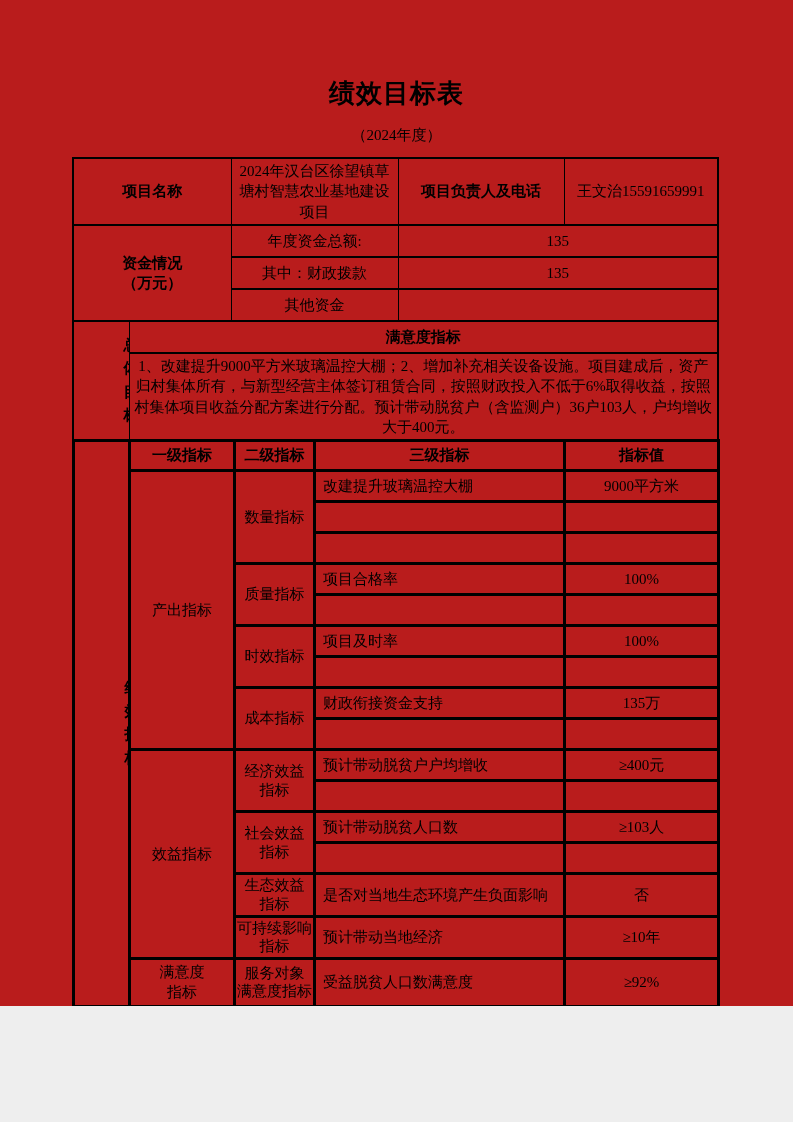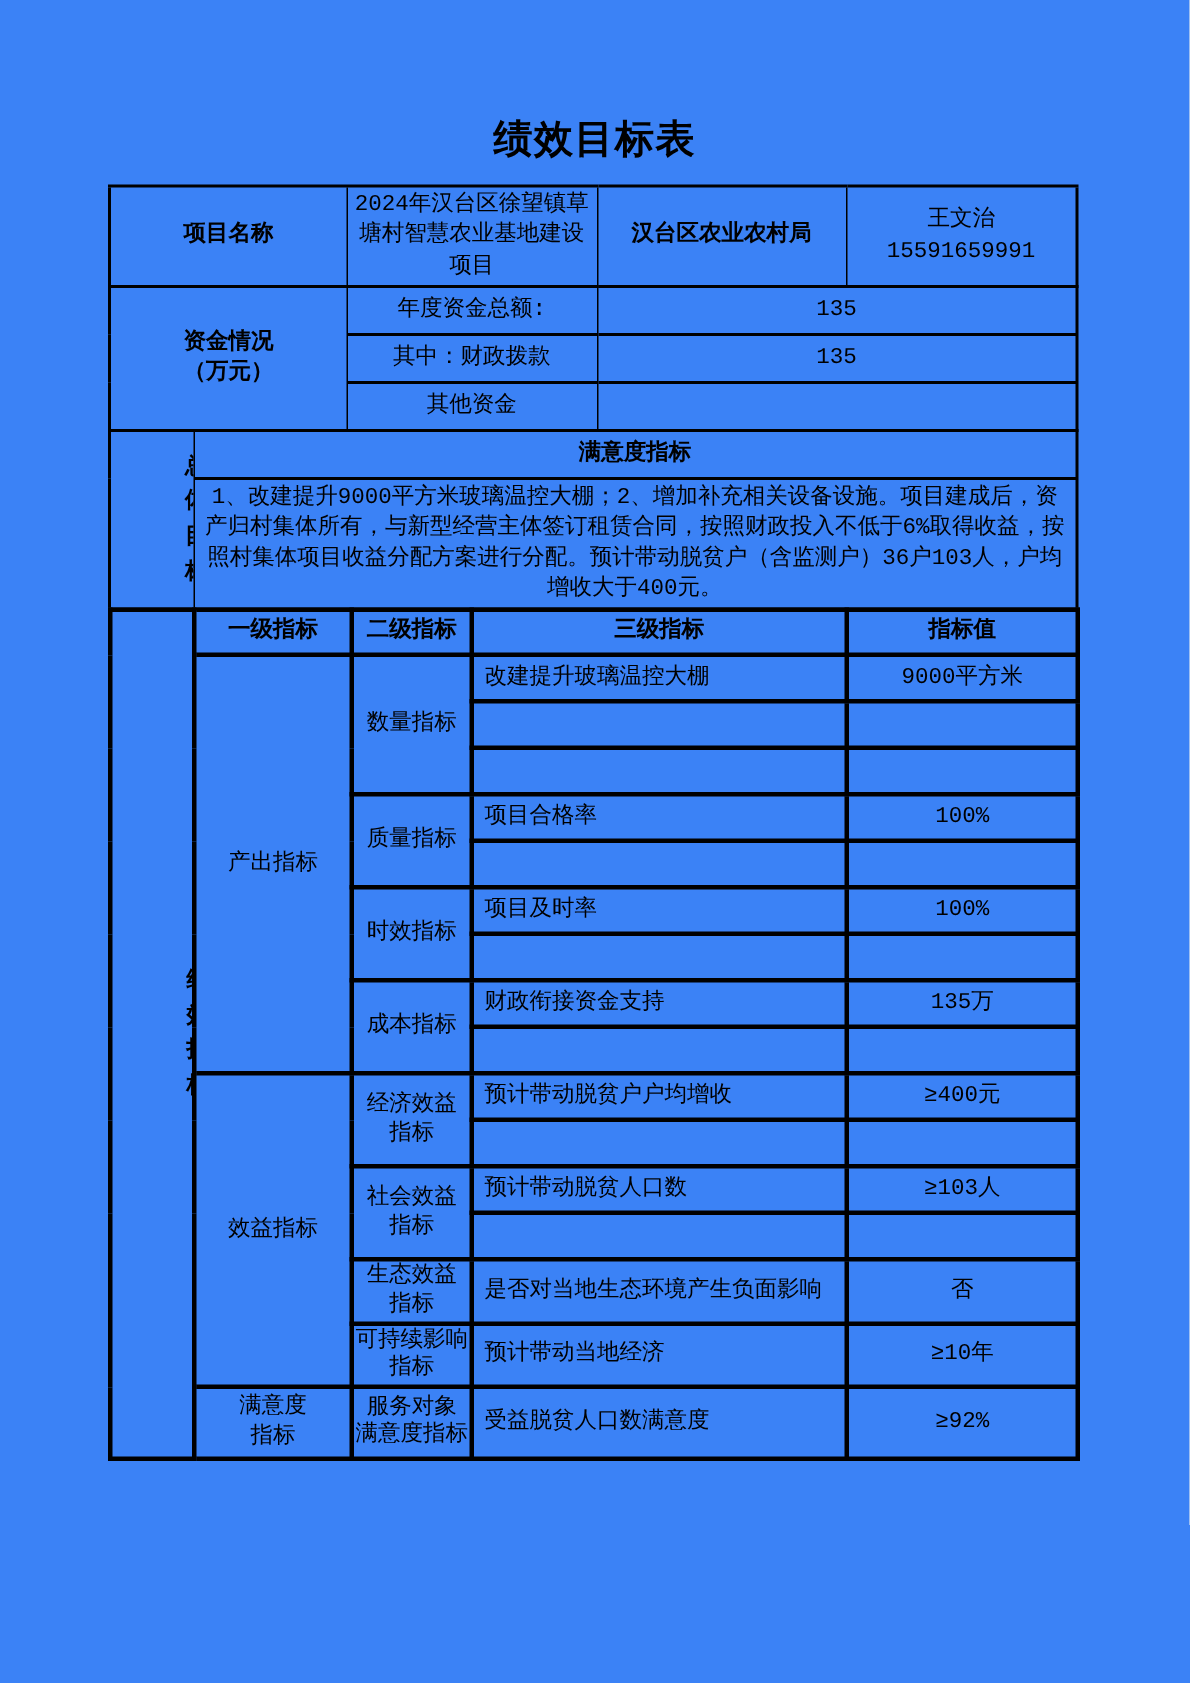--- a/index.html
+++ b/index.html
@@ -1,22 +1,22 @@
 <!DOCTYPE html>
 <html><head>
 <meta charset="utf-8">
 <style>
   * { margin: 0; padding: 0; box-sizing: border-box; }
   html, body { background: #eee; }
   .page {
-    width: 793px; height: 1122px;
-    background: #3b82f6;
+    width: 793px; height: 1006px;
+    background: #b91c1c;
     position: relative;
     margin: 0 auto;
-    font-family: Liberation Mono, monospace;
+    font-family: Liberation Serif, serif;
     color: #000;
     overflow: hidden;
   }
   .doc-title {
     padding-top: 78px;
     text-align: center;
     font-size: 26px;
     font-weight: bold;
     line-height: 32px;
     letter-spacing: 1px;
@@ -80,35 +80,36 @@
   .tD tr.h35 { height: 35px; }
   .tD tr.h37 { height: 37px; }
   .tD td.l3 { text-align: left; padding-left: 7px; }
   .tD td.l2 { padding: 1px 1px; line-height: 1.25; }
 </style>
 </head>
 <body>
 
 <div class="page">
   <div class="doc-title">绩效目标表</div>
+  <div class="doc-subtitle">（2024年度）</div>
 
   <div class="content">
 
     <table class="tbl tA">
       <colgroup>
           <col style="width:158px">
           <col style="width:167px">
           <col style="width:166px">
           <col style="width:154px">
         </colgroup>
       <tbody>
           <tr class="hA1">
         <td class="bold">项目名称</td>
         <td class="left">2024年汉台区徐望镇草塘村智慧农业基地建设项目</td>
-        <td class="bold">汉台区农业农村局</td>
+        <td class="bold">项目负责人及电话</td>
         <td>王文治15591659991</td>
       </tr>
     </tbody>
       </table>
 
     <table class="tbl tB">
       <colgroup>
           <col style="width:158px">
           <col style="width:167px">
           <col style="width:320px">

